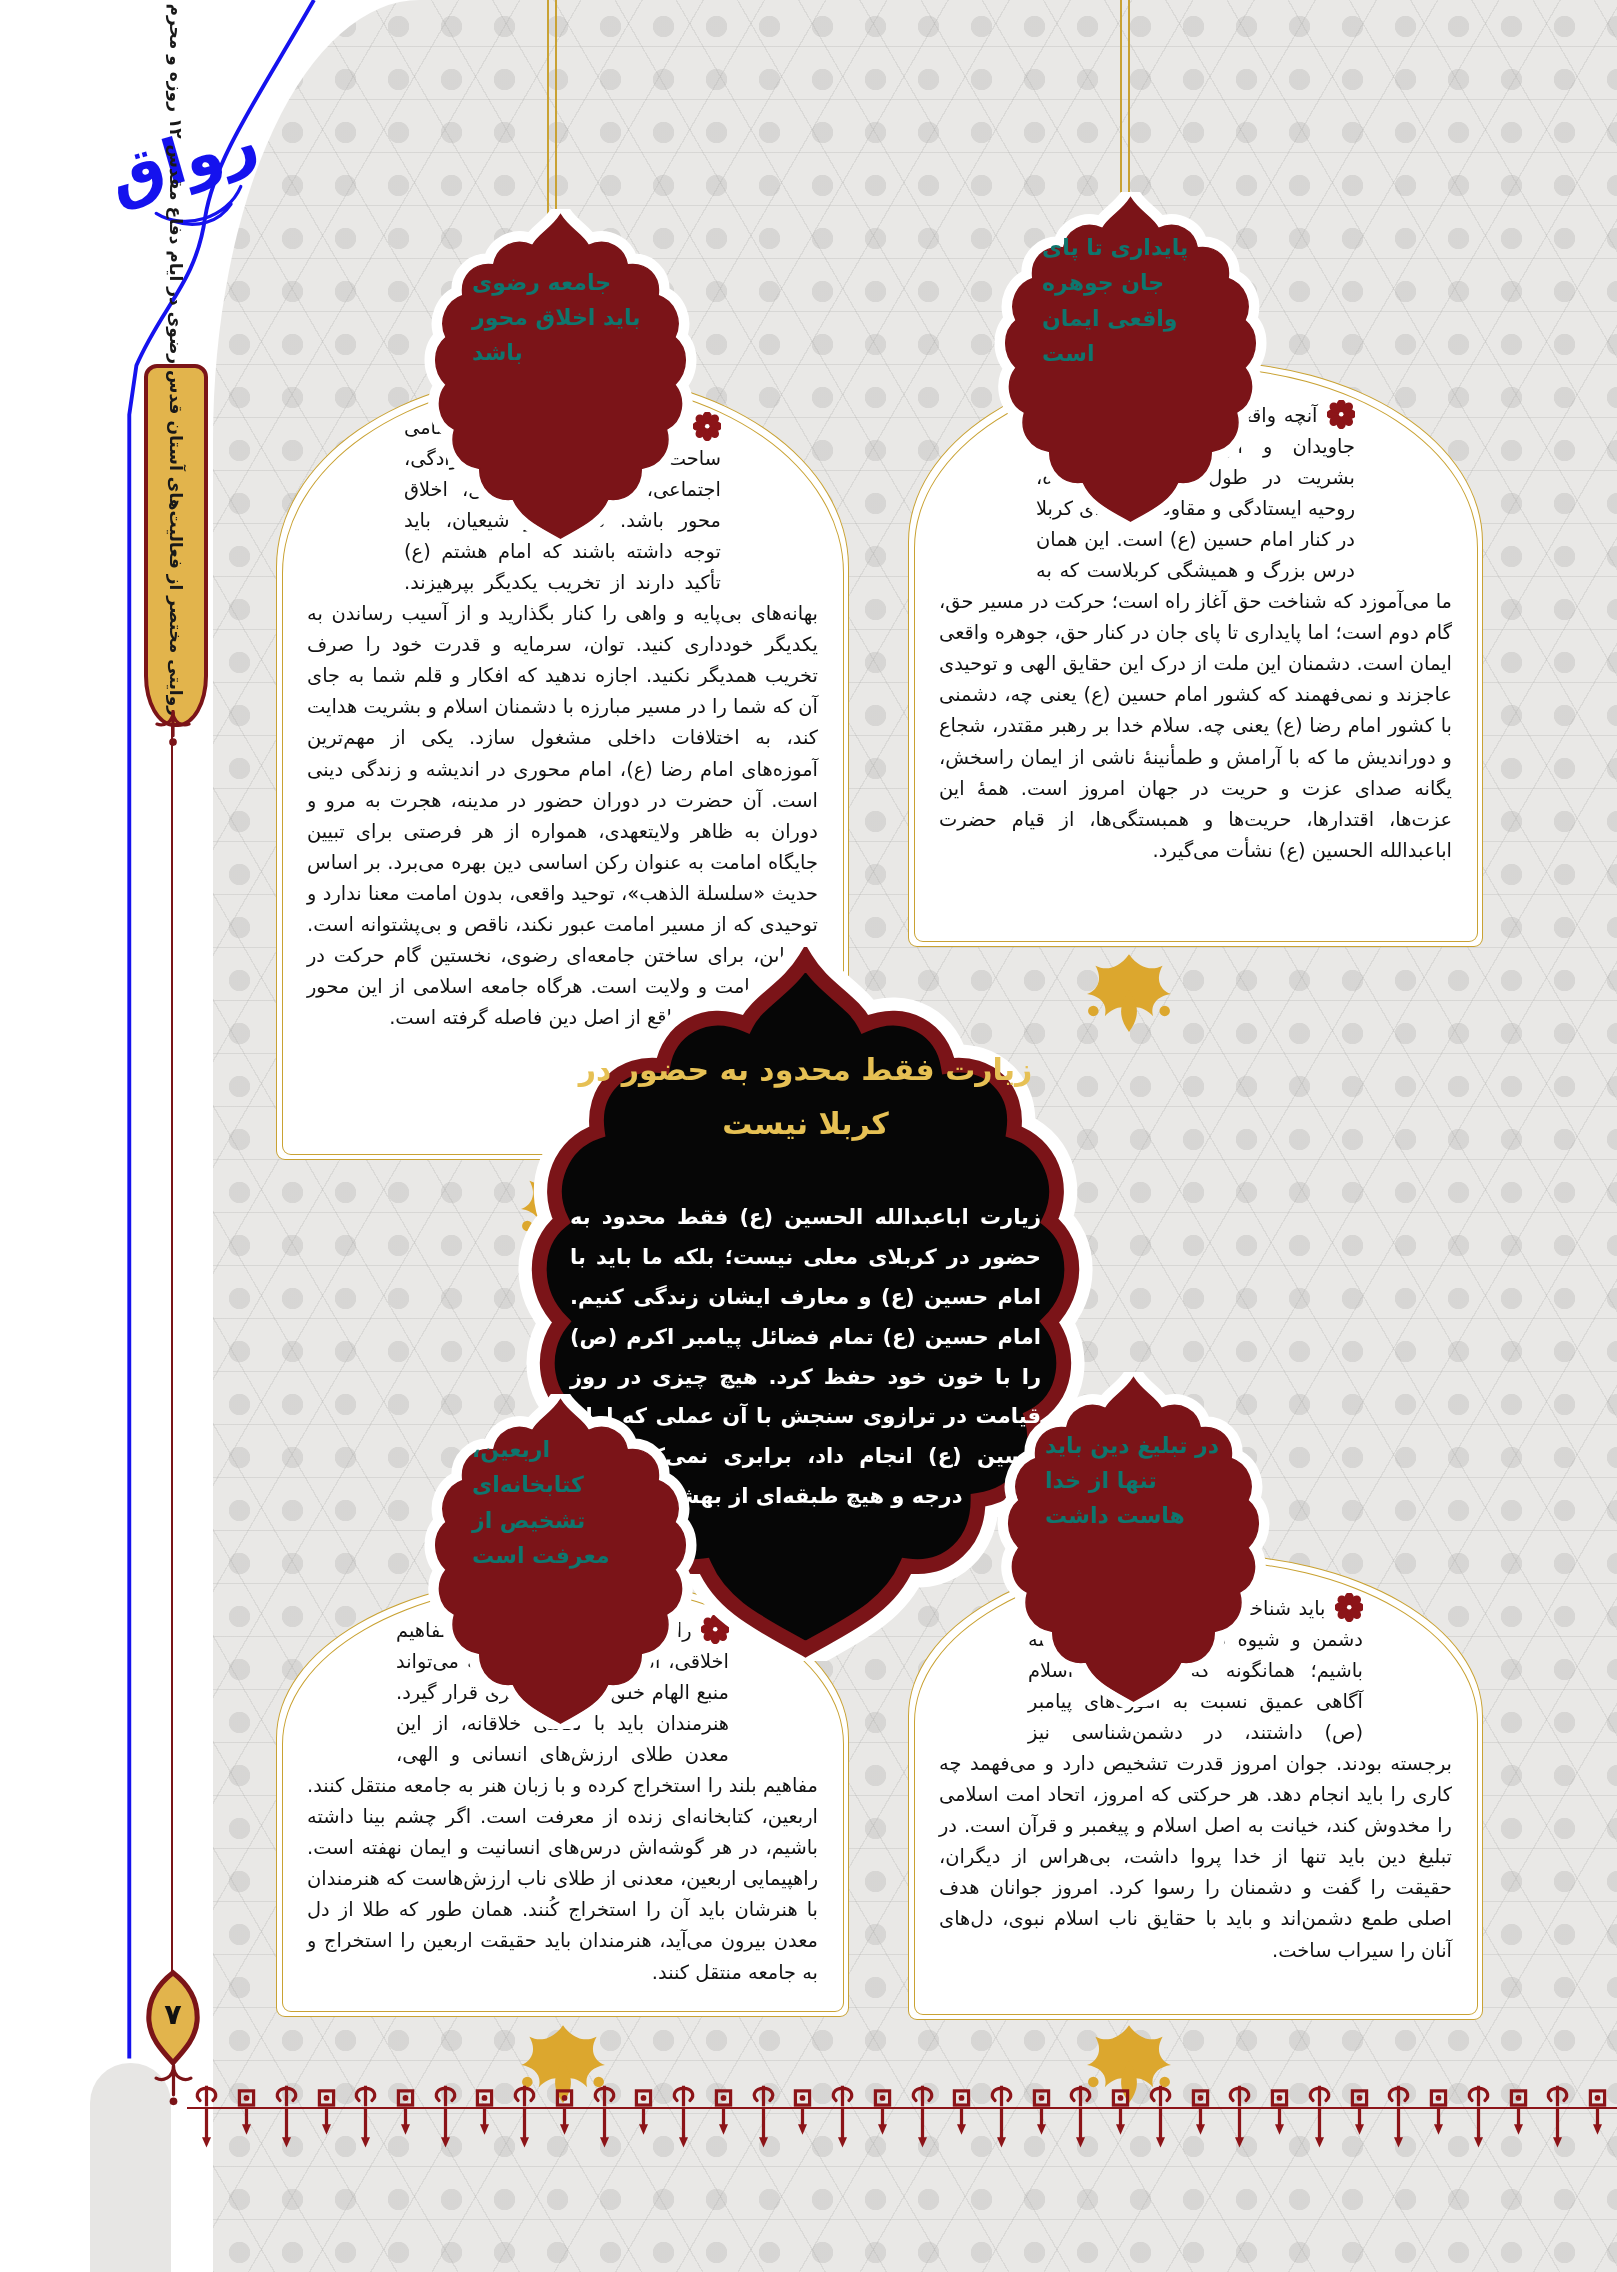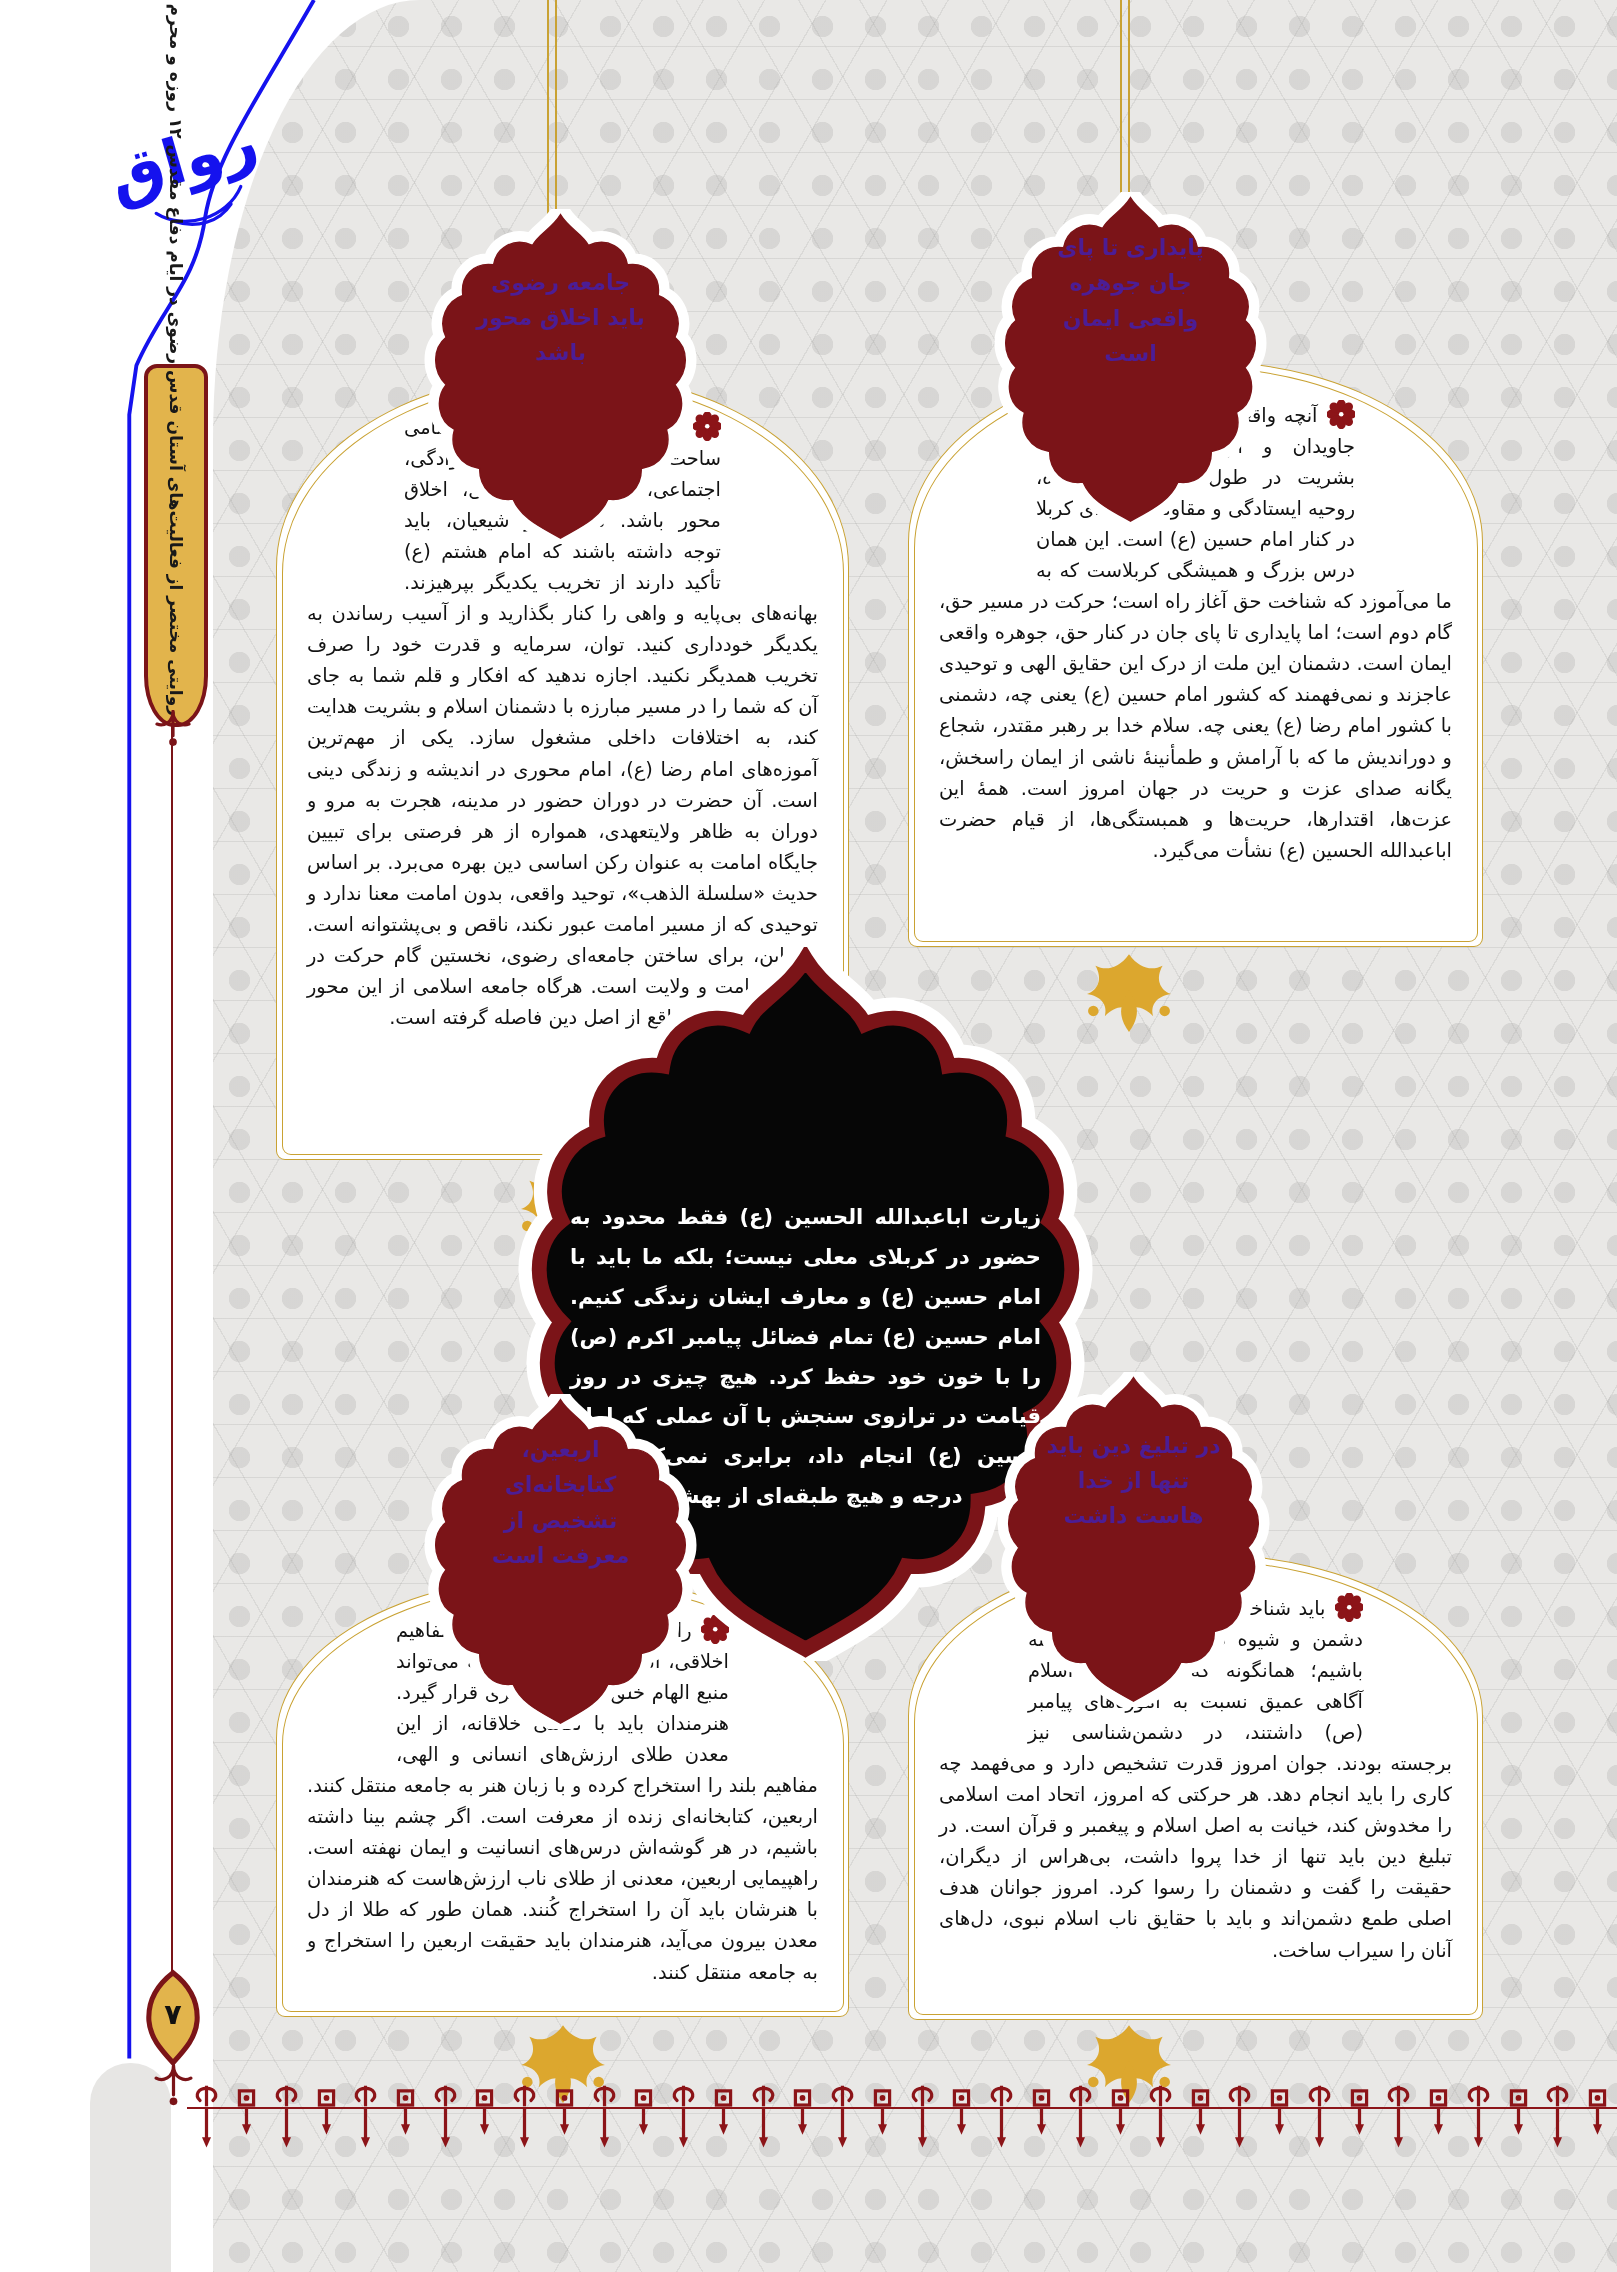--- a/index.html
+++ b/index.html
@@ -75,22 +75,22 @@
   .sp{display:block;}
   .sp-r{float:right;width:97px;height:163px;}
   .sp-l{float:left;width:97px;height:163px;}
   .short .sp-r,.short .sp-l{width:89px;height:133px;}
   .flower{display:inline-block;vertical-align:-6.5px;margin-left:9px;}
   
   .crest{position:absolute;width:279px;height:238px;z-index:7;}
   .crest svg{position:absolute;inset:0;}
   .crest-title{
     position:absolute;inset:0;margin:0;display:flex;align-items:center;justify-content:center;
-    padding:22px 51px 43px;direction:rtl;text-align:center;
-    color:#4c1d95;font-size:22px;font-weight:bold;line-height:1.6;
+    padding:22px 51px 43px;direction:rtl;text-align:left;
+    color:#0f766e;font-size:22px;font-weight:bold;line-height:1.6;
   }
   #crest-tl{left:422px;top:209px;}
   #crest-tr{left:992px;top:192px;}
   #crest-bl{left:422px;top:1394px;}
   #crest-br{left:995px;top:1372px;}
   
   .medallion{position:absolute;left:509px;top:947px;width:595px;height:617px;z-index:6;}
   .medallion svg{position:absolute;inset:0;}
   .med-title{
     position:absolute;top:96px;left:45px;right:45px;margin:0;
@@ -283,20 +283,21 @@
       <path fill="#7b1418" stroke="#7b1418" stroke-width="1" d="M100 4 C94 14 84 18 80 26 C66 20 54 28 52 40 C38 38 28 48 30 62 C18 66 12 80 18 92 C8 100 8 116 18 126 C10 136 12 152 24 158 C20 172 28 184 42 186 C42 200 52 210 66 208 C72 222 86 228 100 236 C114 228 128 222 134 208 C148 210 158 200 158 186 C172 184 180 172 176 158 C188 152 190 136 182 126 C192 116 192 100 182 92 C188 80 182 66 170 62 C172 48 162 38 148 40 C146 28 134 20 120 26 C116 18 106 14 100 4 Z"></path>
     </svg>
     <h2 class="crest-title">در تبلیغ دین باید تنها از خدا هاست داشت</h2>
   </div>
 
   <div class="medallion">
     <svg viewBox="0 0 200 240" preserveAspectRatio="none">
       <path fill="#ffffff" stroke="#ffffff" stroke-width="14" d="M100 4 C94 14 84 18 80 26 C66 20 54 28 52 40 C38 38 28 48 30 62 C18 66 12 80 18 92 C8 100 8 116 18 126 C10 136 12 152 24 158 C20 172 28 184 42 186 C42 200 52 210 66 208 C72 222 86 228 100 236 C114 228 128 222 134 208 C148 210 158 200 158 186 C172 184 180 172 176 158 C188 152 190 136 182 126 C192 116 192 100 182 92 C188 80 182 66 170 62 C172 48 162 38 148 40 C146 28 134 20 120 26 C116 18 106 14 100 4 Z"></path>
       <path fill="#060606" stroke="#7b1418" stroke-width="5" d="M100 4 C94 14 84 18 80 26 C66 20 54 28 52 40 C38 38 28 48 30 62 C18 66 12 80 18 92 C8 100 8 116 18 126 C10 136 12 152 24 158 C20 172 28 184 42 186 C42 200 52 210 66 208 C72 222 86 228 100 236 C114 228 128 222 134 208 C148 210 158 200 158 186 C172 184 180 172 176 158 C188 152 190 136 182 126 C192 116 192 100 182 92 C188 80 182 66 170 62 C172 48 162 38 148 40 C146 28 134 20 120 26 C116 18 106 14 100 4 Z"></path>
     </svg>
+    <h1 class="med-title">زیارت فقط محدود به حضور در کربلا نیست</h1>
     <p class="med-body">زیارت اباعبدالله الحسین (ع) فقط محدود به حضور در کربلای معلی نیست؛ بلکه ما باید با امام حسین (ع) و معارف ایشان زندگی کنیم. امام حسین (ع) تمام فضائل پیامبر اکرم (ص) را با خون خود حفظ کرد. هیچ چیزی در روز قیامت در ترازوی سنجش با آن عملی که امام حسین (ع) انجام داد، برابری نمی‌کند؛ هیچ درجه و هیچ طبقه‌ای از بهشت.</p>
   </div>
 
   <svg class="damask" id="d-tr" width="136" height="84" viewBox="0 0 120 80">
     <g fill="#dca72e">
       <path d="M60 4 C50 18 38 20 28 15 C35 27 31 38 20 42 C33 44 40 52 37 63 C46 54 56 52 60 58 C64 52 74 54 83 63 C80 52 87 44 100 42 C89 38 85 27 92 15 C82 20 70 18 60 4 Z"></path>
       <path d="M60 38 C51 52 49 63 60 78 C71 63 69 52 60 38 Z"></path>
       <circle cx="26" cy="58" r="5"></circle>
         <circle cx="94" cy="58" r="5"></circle>
     </g>

